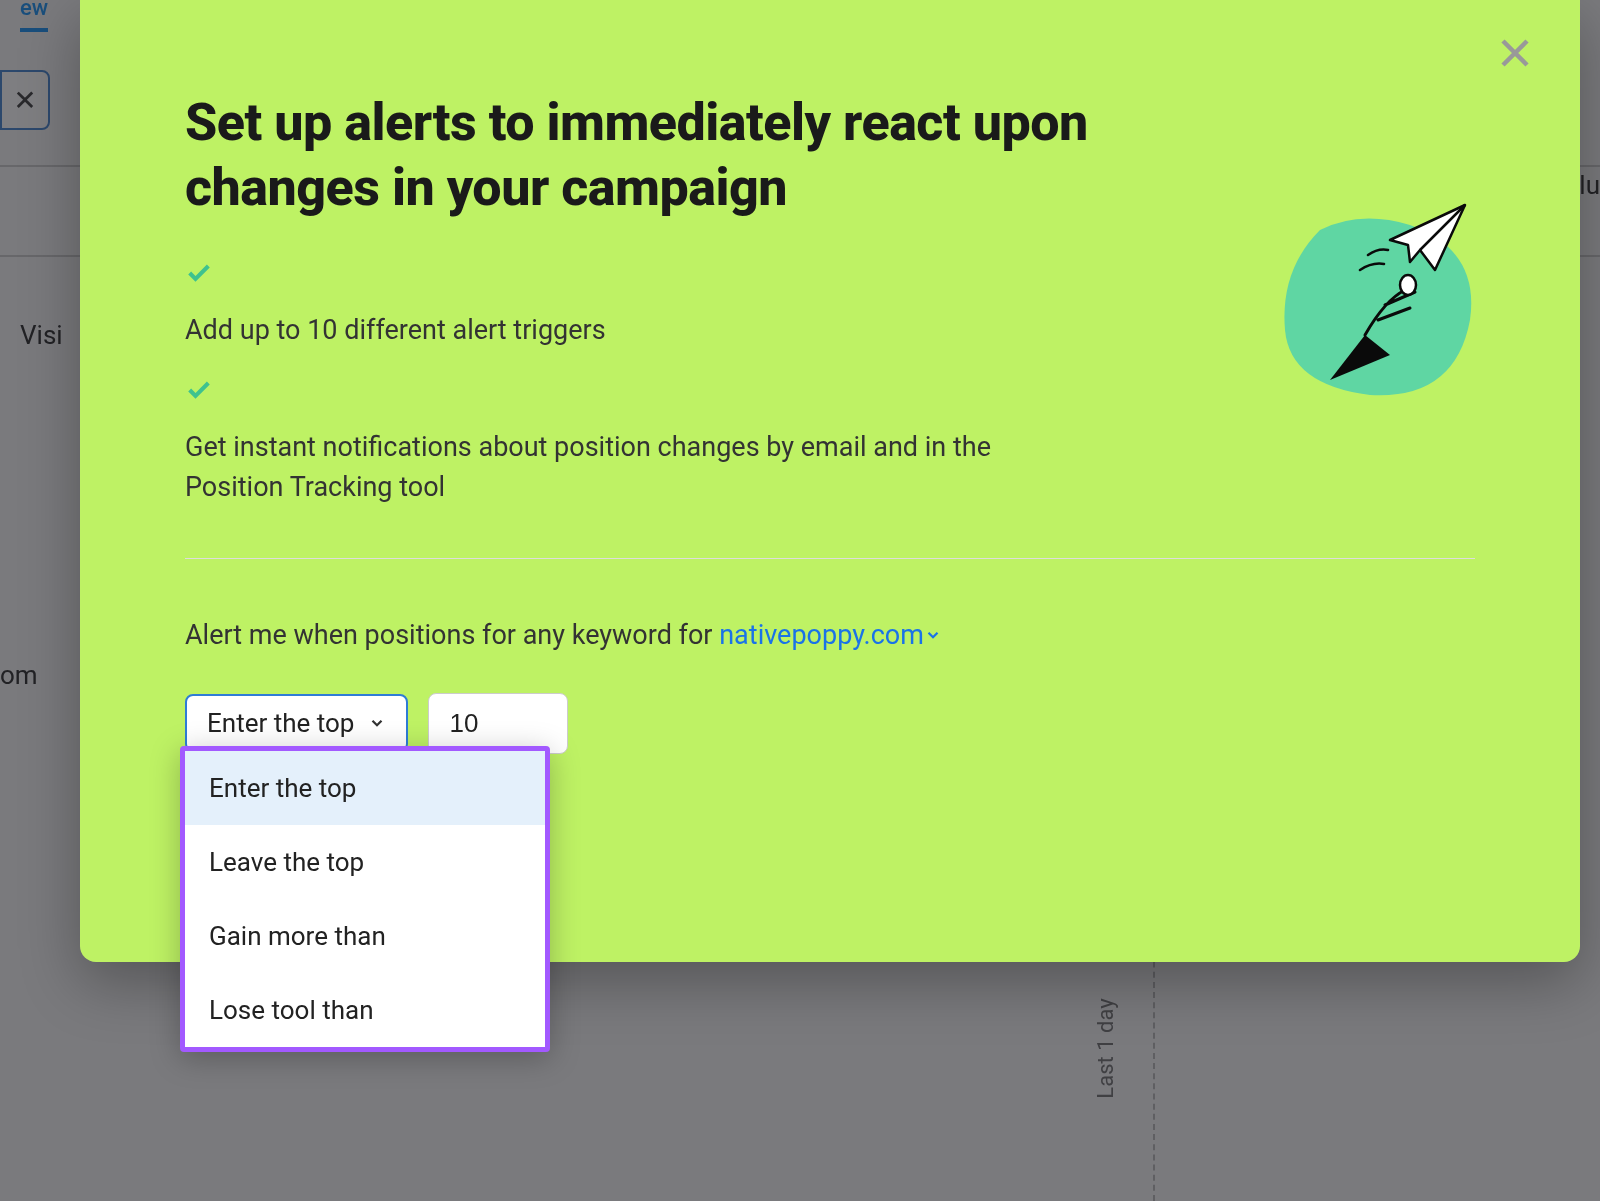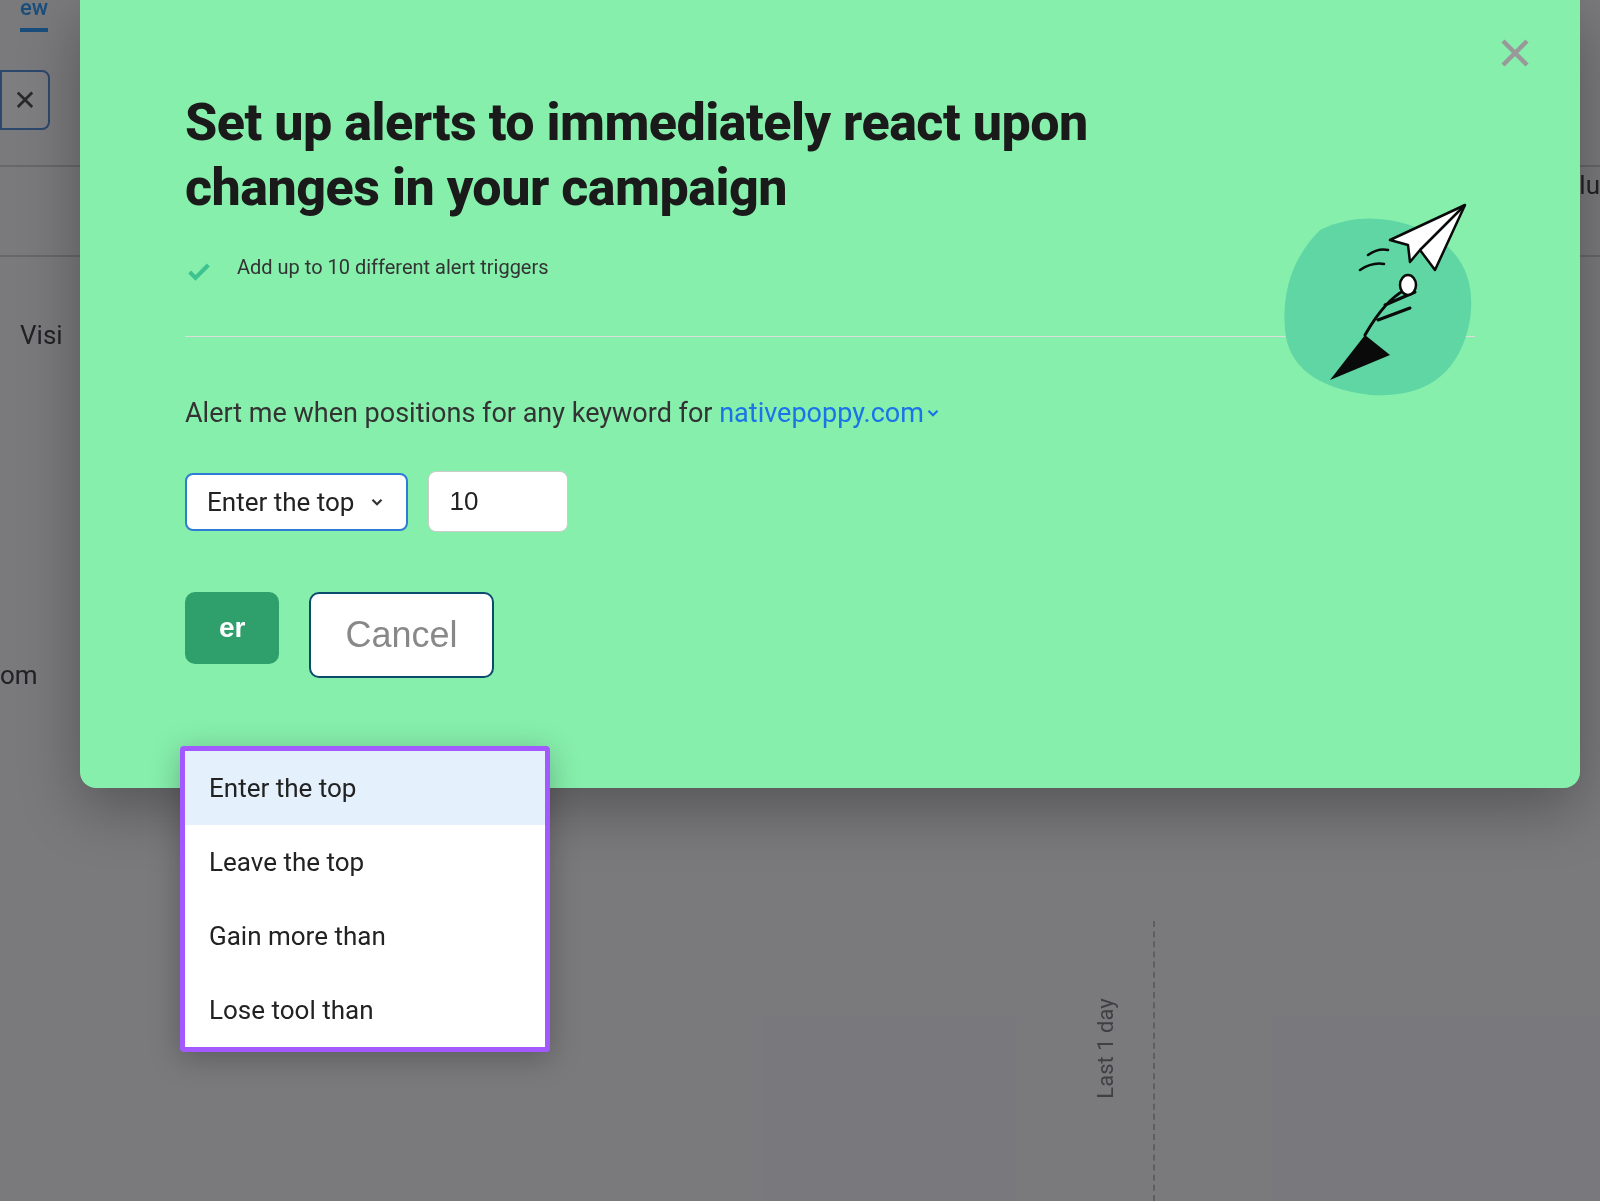--- a/index.html
+++ b/index.html
@@ -108,24 +108,24 @@
       inset: 0;
       background: rgba(20, 20, 25, 0.55);
     }
 
     
     .modal {
       position: absolute;
       top: 0px;
       left: 80px;
       width: 1500px;
-      background: #86efac;
+      background: #bef264;
       border-radius: 0 0 16px 16px;
       box-shadow: 0 20px 60px rgba(0,0,0,0.3);
-      padding: 90px 105px 110px 105px;
+      padding: 90px 105px 62px 105px;
     }
     .modal-close {
       position: absolute;
       top: 30px;
       right: 40px;
       width: 50px;
       height: 50px;
       cursor: pointer;
       color: #999;
       display: flex;
@@ -146,24 +146,25 @@
 
     .benefits {
       list-style: none;
       margin-bottom: 40px;
       max-width: 820px;
     }
     .benefits li {
       display: flex;
       align-items: flex-start;
       gap: 24px;
-      font-size: 20px;
+      font-size: 27px;
       color: #333;
       line-height: 1.5;
       margin-bottom: 18px;
+      flex-direction: column;
     }
     .check-icon {
       flex-shrink: 0;
       width: 28px;
       height: 28px;
       color: #3ec28f;
       margin-top: 6px;
     }
     .check-icon svg { width: 28px; height: 28px; stroke: #3ec28f; stroke-width: 3.5; fill: none; }
 
@@ -313,20 +314,28 @@
   <h1 class="modal-title">Set up alerts to immediately react upon changes in your campaign</h1>
 
   <ul class="benefits">
     <li>
       <span class="check-icon">
         <svg viewBox="0 0 24 24">
             <path d="M4 12 L9 17 L20 6"></path>
           </svg>
       </span>
       <span>Add up to 10 different alert triggers</span>
+    </li>
+    <li>
+      <span class="check-icon">
+        <svg viewBox="0 0 24 24">
+            <path d="M4 12 L9 17 L20 6"></path>
+          </svg>
+      </span>
+      <span>Get instant notifications about position changes by email and in the Position Tracking tool</span>
     </li>
   </ul>
 
   <div class="illustration">
     <svg viewBox="0 0 220 200">
       <path d="M60 30 Q20 70 25 130 Q30 185 110 195 Q195 200 210 120 Q220 50 150 25 Q100 10 60 30 Z" fill="#5fd6a3"></path>
       <path d="M70 180 L105 135 L130 155 Z" fill="#0a0a0a"></path>
       <path d="M105 135 Q125 100 145 90 M125 105 L155 92 M118 120 L150 108" stroke="#0a0a0a" stroke-width="3" fill="none" stroke-linecap="round"></path>
       <ellipse cx="148" cy="85" rx="8" ry="10" fill="#fff" stroke="#0a0a0a" stroke-width="2.5"></ellipse>
       <path d="M130 40 L205 5 L175 70 L160 50 L150 62 L148 45 Z" fill="#fff" stroke="#0a0a0a" stroke-width="2.5" stroke-linejoin="round"></path>

